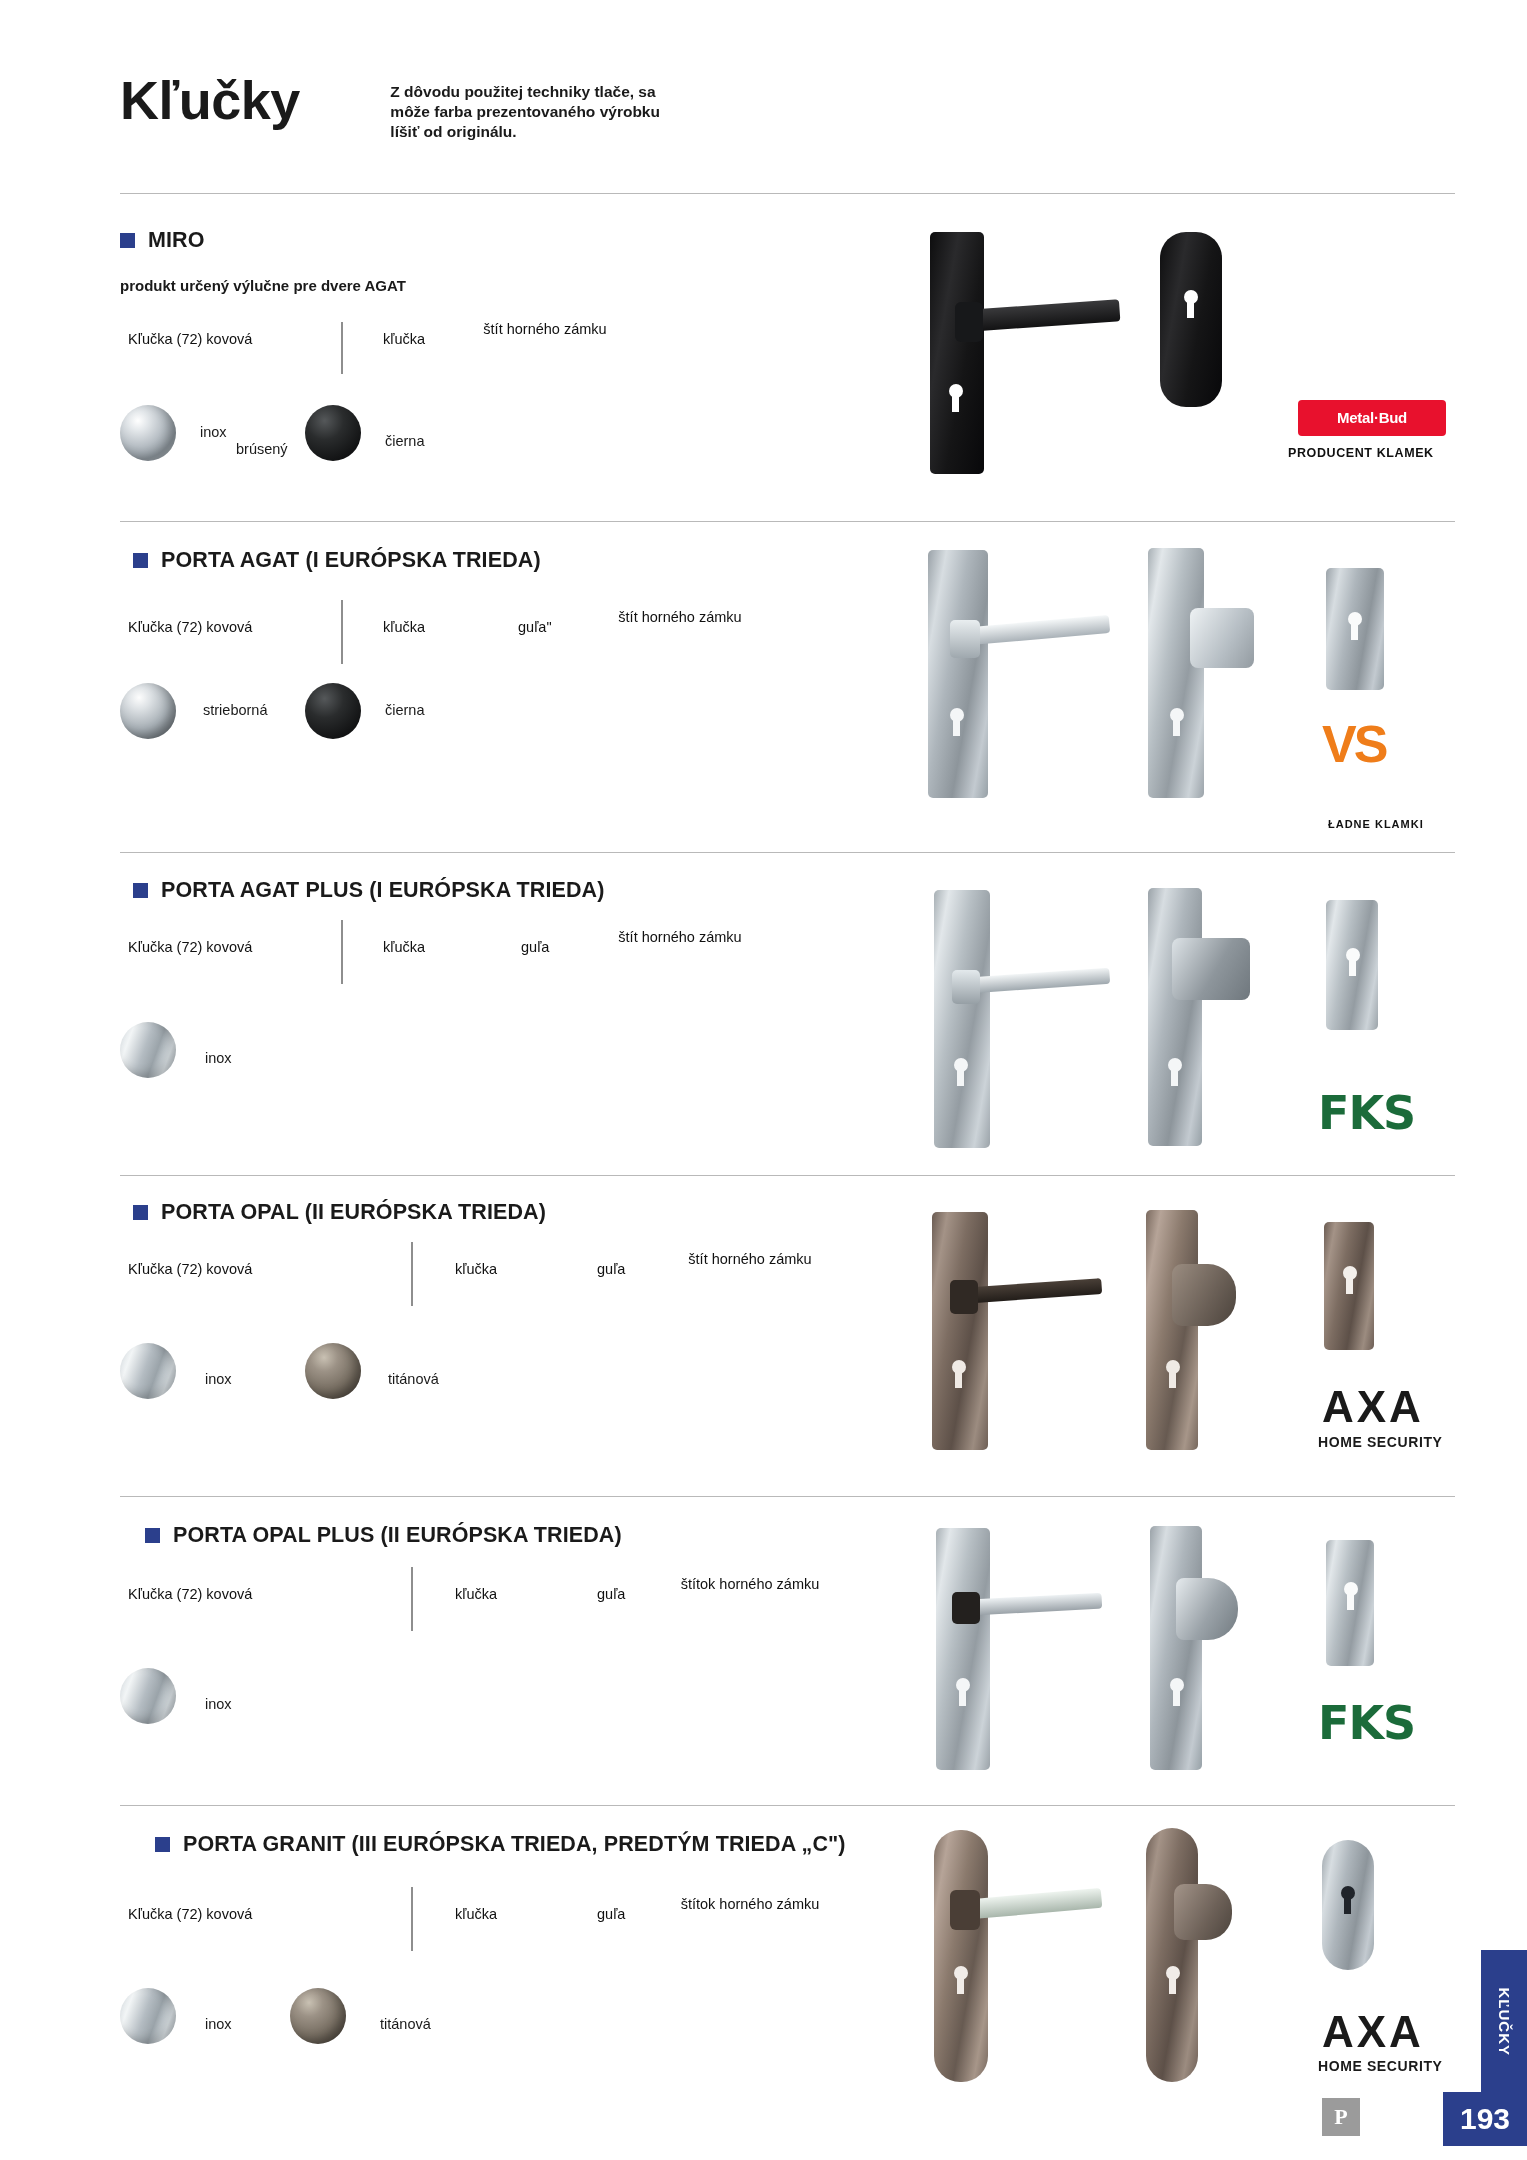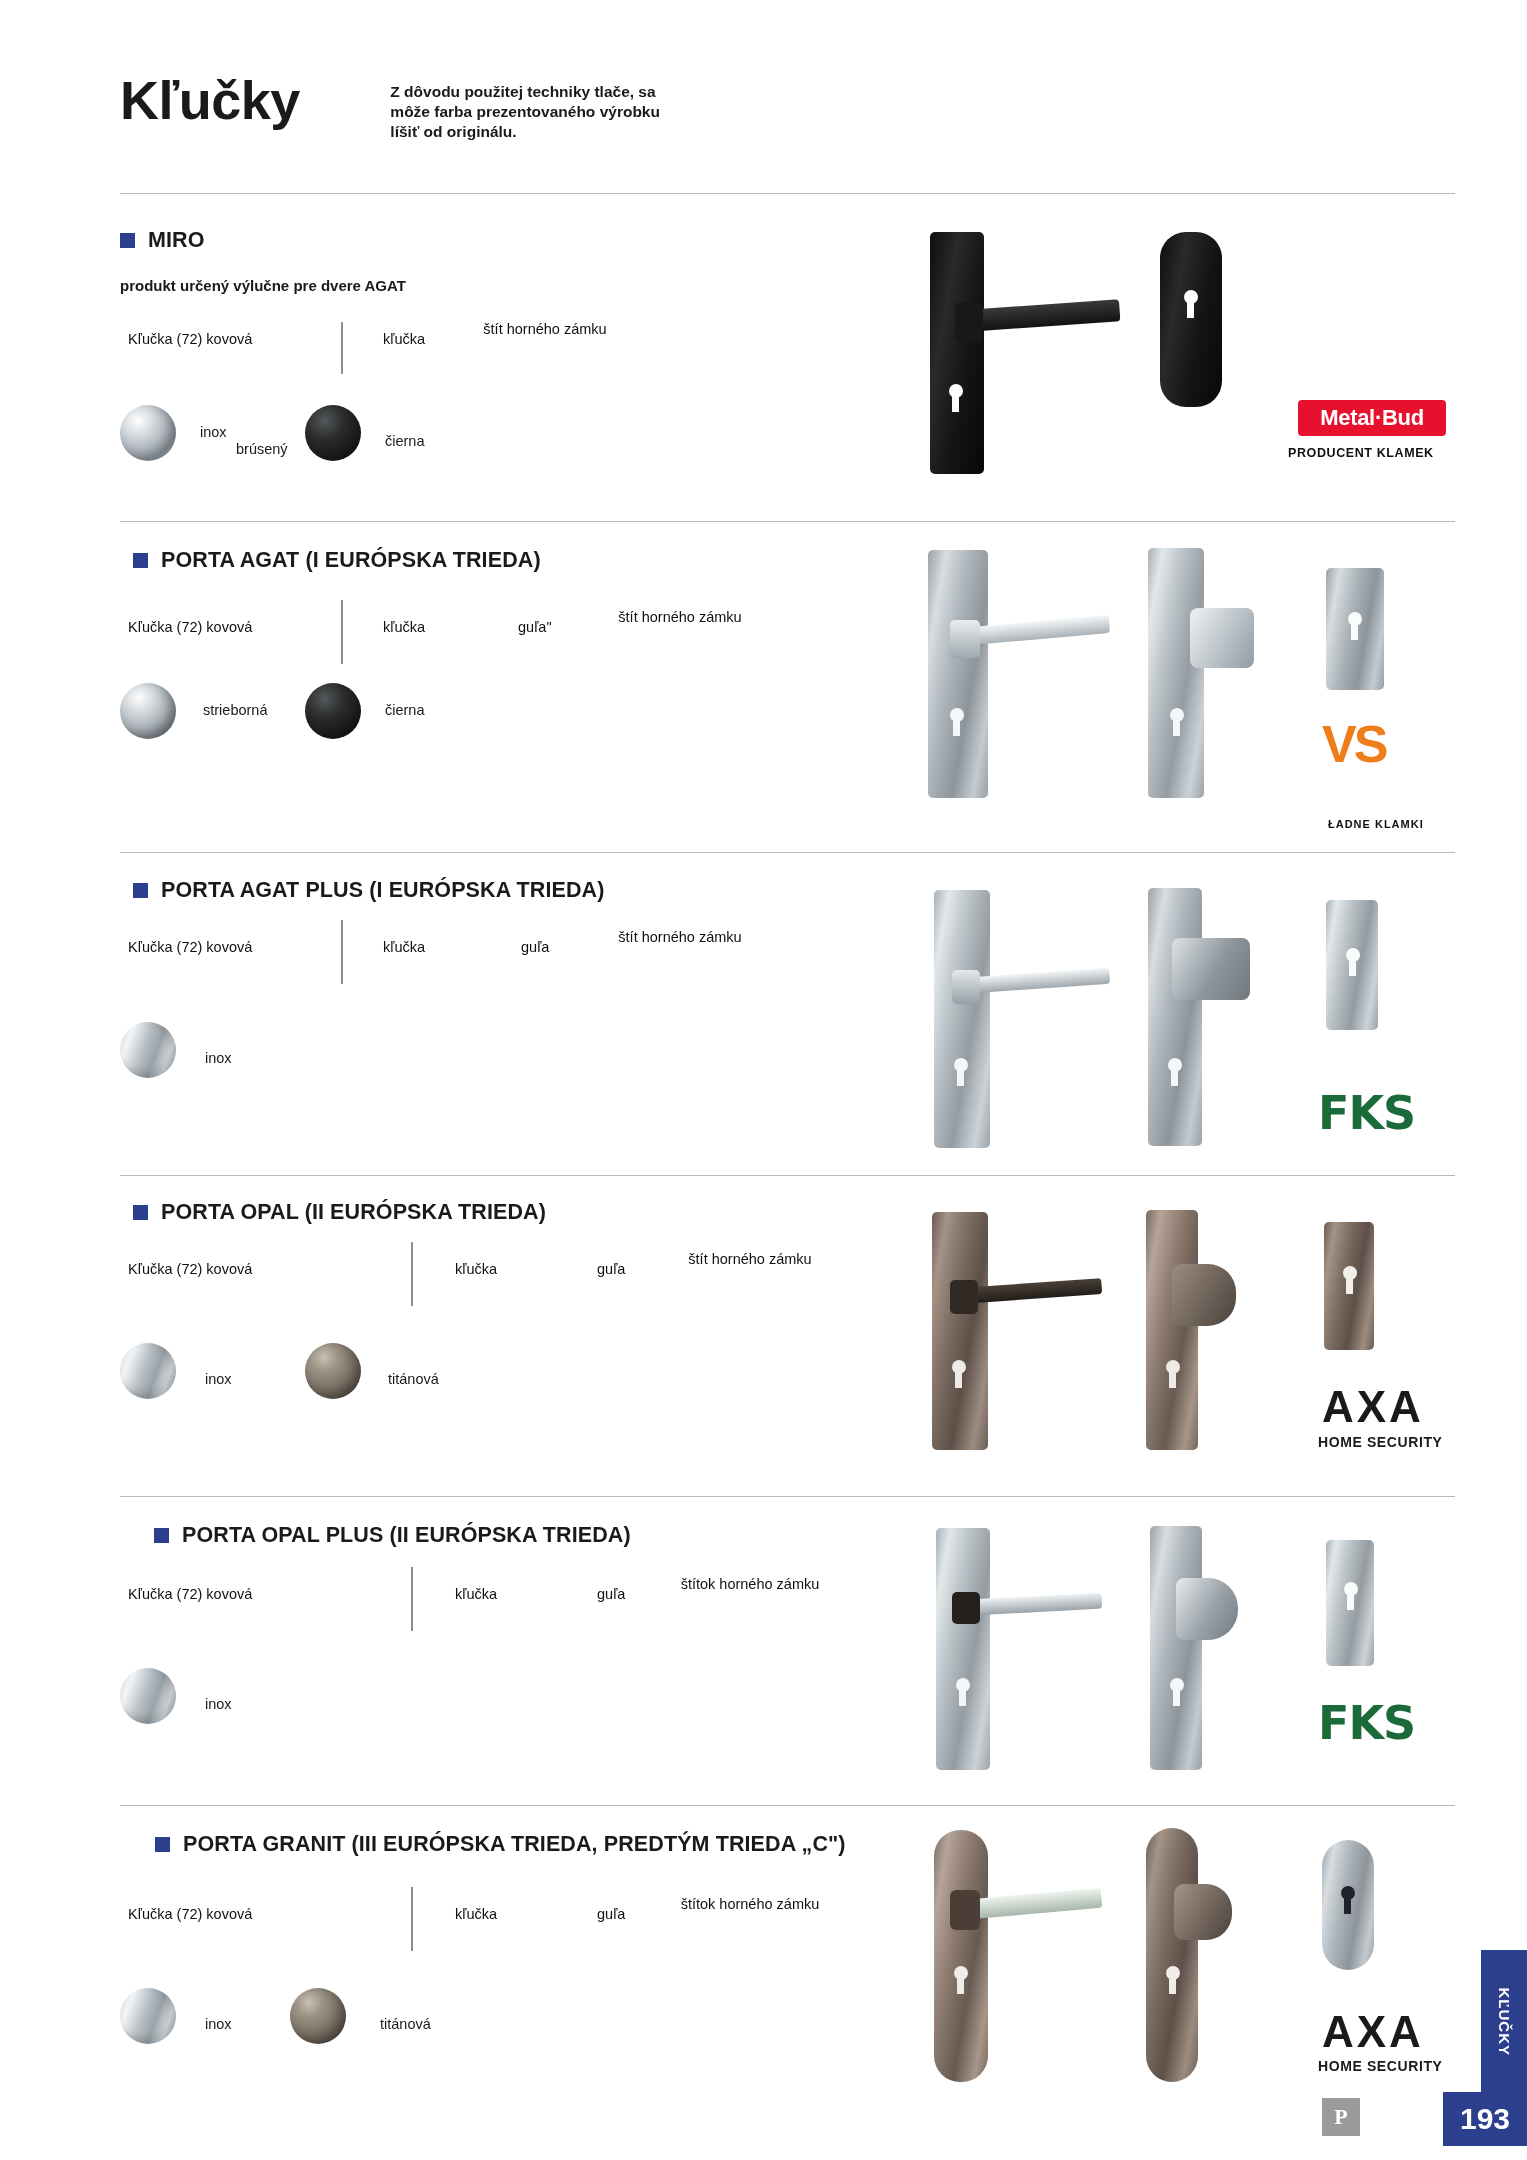--- a/index.html
+++ b/index.html
@@ -170,21 +170,21 @@
   }
 
   
   .logo { position: absolute; }
   .logo-metalbud {
     width: 148px; height: 36px;
     background: #e8112d;
     border-radius: 4px;
     color: #fff;
     font-weight: bold;
-    font-size: 22px;
+    font-size: 15px;
     line-height: 36px;
     text-align: center;
     letter-spacing: -0.3px;
   }
   .logo-metalbud-sub {
     position: absolute;
     font-size: 12.5px;
     font-weight: bold;
     letter-spacing: 0.6px;
     color: #111;
@@ -421,21 +421,21 @@
       <div class="keyhole-dot" style="left:1343px; top:1266px; background:#f3efeb;"></div>
       <div class="keyhole-stem" style="left:1346px; top:1276px; background:#f3efeb;"></div>
     </div>
 
     <div class="logo logo-axa" style="left:1322px; top:1385px;">AXA</div>
     <div class="logo-axa-sub" style="left:1318px; top:1434px;">HOME SECURITY</div>
   </div>
   <div class="rule" style="top:1496px"></div>
 
   <div class="section">
-    <div class="sec-head" style="left:142px; top:1523px;padding-left:12px;">
+    <div class="sec-head" style="left:133px; top:1523px;padding-left:12px;">
       <span class="sq"></span>
       <span class="sec-title">PORTA OPAL PLUS (II EURÓPSKA TRIEDA)</span>
     </div>
 
     <div class="lbl" style="left:128px; top:1585px;">Kľučka (72) kovová</div>
     <div class="vdiv" style="left:411px; top:1567px; height:64px;"></div>
     <div class="lbl" style="left:455px; top:1585px;">kľučka</div>
     <div class="lbl" style="left:597px; top:1585px;">guľa</div>
     <div class="lbl c" style="left:665px; top:1575px; width:170px;">štítok horného zámku</div>
 

